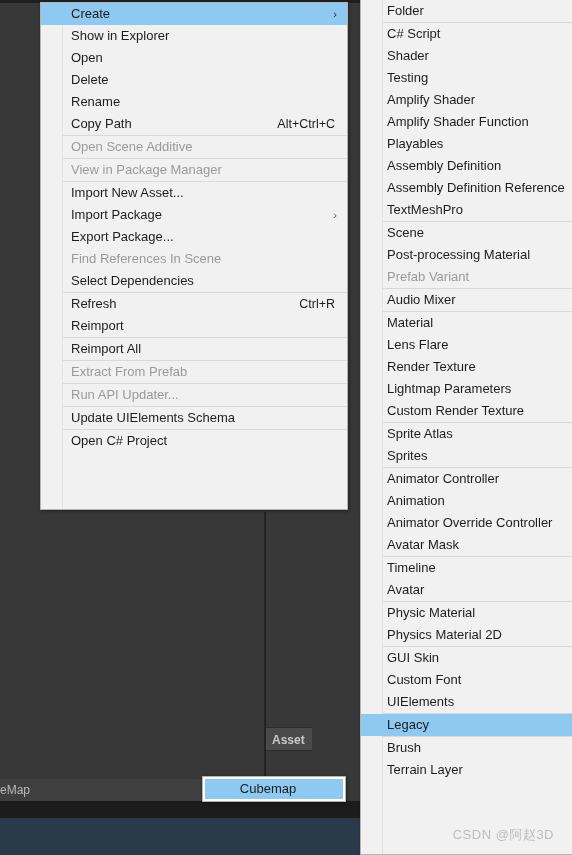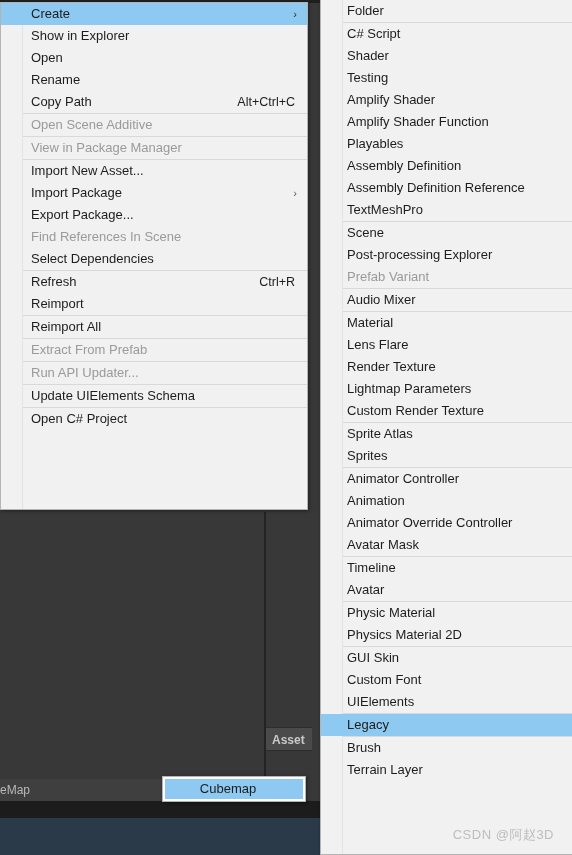--- a/index.html
+++ b/index.html
@@ -87,20 +87,21 @@
   
   .menu-panel {
     position: absolute;
     background: #f1f1f1;
     border: 1px solid #b4b4b4;
     box-shadow: 1px 1px 3px rgba(0,0,0,0.45);
     box-sizing: border-box;
     font-size: 13px;
     color: #1d1d1d;
     overflow: hidden;
+    margin-left: 40px;
   }
   .menu-item {
     position: relative;
     height: 22px;
     line-height: 22px;
     padding-left: 30px;
     padding-right: 12px;
     white-space: nowrap;
     box-sizing: border-box;
     user-select: none;
@@ -207,20 +208,21 @@
 </div>
 <div id="bottom-bar"></div>
 <div id="bottom-scene"></div>
 
 <div class="menu-panel" id="context-menu">
   <div class="menu-gutter"></div>
   <div id="context-menu-items">
       <div class="menu-item selected"><span class="label">Create</span><span class="arrow">›</span></div>
       <div class="menu-item"><span class="label">Show in Explorer</span></div>
       <div class="menu-item"><span class="label">Open</span></div>
+      <div class="menu-item"><span class="label">Delete</span></div>
       <div class="menu-item"><span class="label">Rename</span></div>
       <div class="menu-item"><span class="label">Copy Path</span><span class="shortcut">Alt+Ctrl+C</span></div>
       <div class="menu-sep"></div>
       <div class="menu-item disabled"><span class="label">Open Scene Additive</span></div>
       <div class="menu-sep"></div>
       <div class="menu-item disabled"><span class="label">View in Package Manager</span></div>
       <div class="menu-sep"></div>
       <div class="menu-item"><span class="label">Import New Asset...</span></div>
       <div class="menu-item"><span class="label">Import Package</span><span class="arrow">›</span></div>
       <div class="menu-item"><span class="label">Export Package...</span></div>
@@ -251,21 +253,21 @@
       <div class="menu-item"><span class="label">Shader</span><span class="arrow">›</span></div>
       <div class="menu-item"><span class="label">Testing</span><span class="arrow">›</span></div>
       <div class="menu-item"><span class="label">Amplify Shader</span><span class="arrow">›</span></div>
       <div class="menu-item"><span class="label">Amplify Shader Function</span></div>
       <div class="menu-item"><span class="label">Playables</span><span class="arrow">›</span></div>
       <div class="menu-item"><span class="label">Assembly Definition</span></div>
       <div class="menu-item"><span class="label">Assembly Definition Reference</span></div>
       <div class="menu-item"><span class="label">TextMeshPro</span><span class="arrow">›</span></div>
       <div class="menu-sep"></div>
       <div class="menu-item"><span class="label">Scene</span></div>
-      <div class="menu-item"><span class="label">Post-processing Explorer</span></div>
+      <div class="menu-item"><span class="label">Post-processing Material</span></div>
       <div class="menu-item disabled"><span class="label">Prefab Variant</span></div>
       <div class="menu-sep"></div>
       <div class="menu-item"><span class="label">Audio Mixer</span></div>
       <div class="menu-sep"></div>
       <div class="menu-item"><span class="label">Material</span></div>
       <div class="menu-item"><span class="label">Lens Flare</span></div>
       <div class="menu-item"><span class="label">Render Texture</span></div>
       <div class="menu-item"><span class="label">Lightmap Parameters</span></div>
       <div class="menu-item"><span class="label">Custom Render Texture</span></div>
       <div class="menu-sep"></div>

